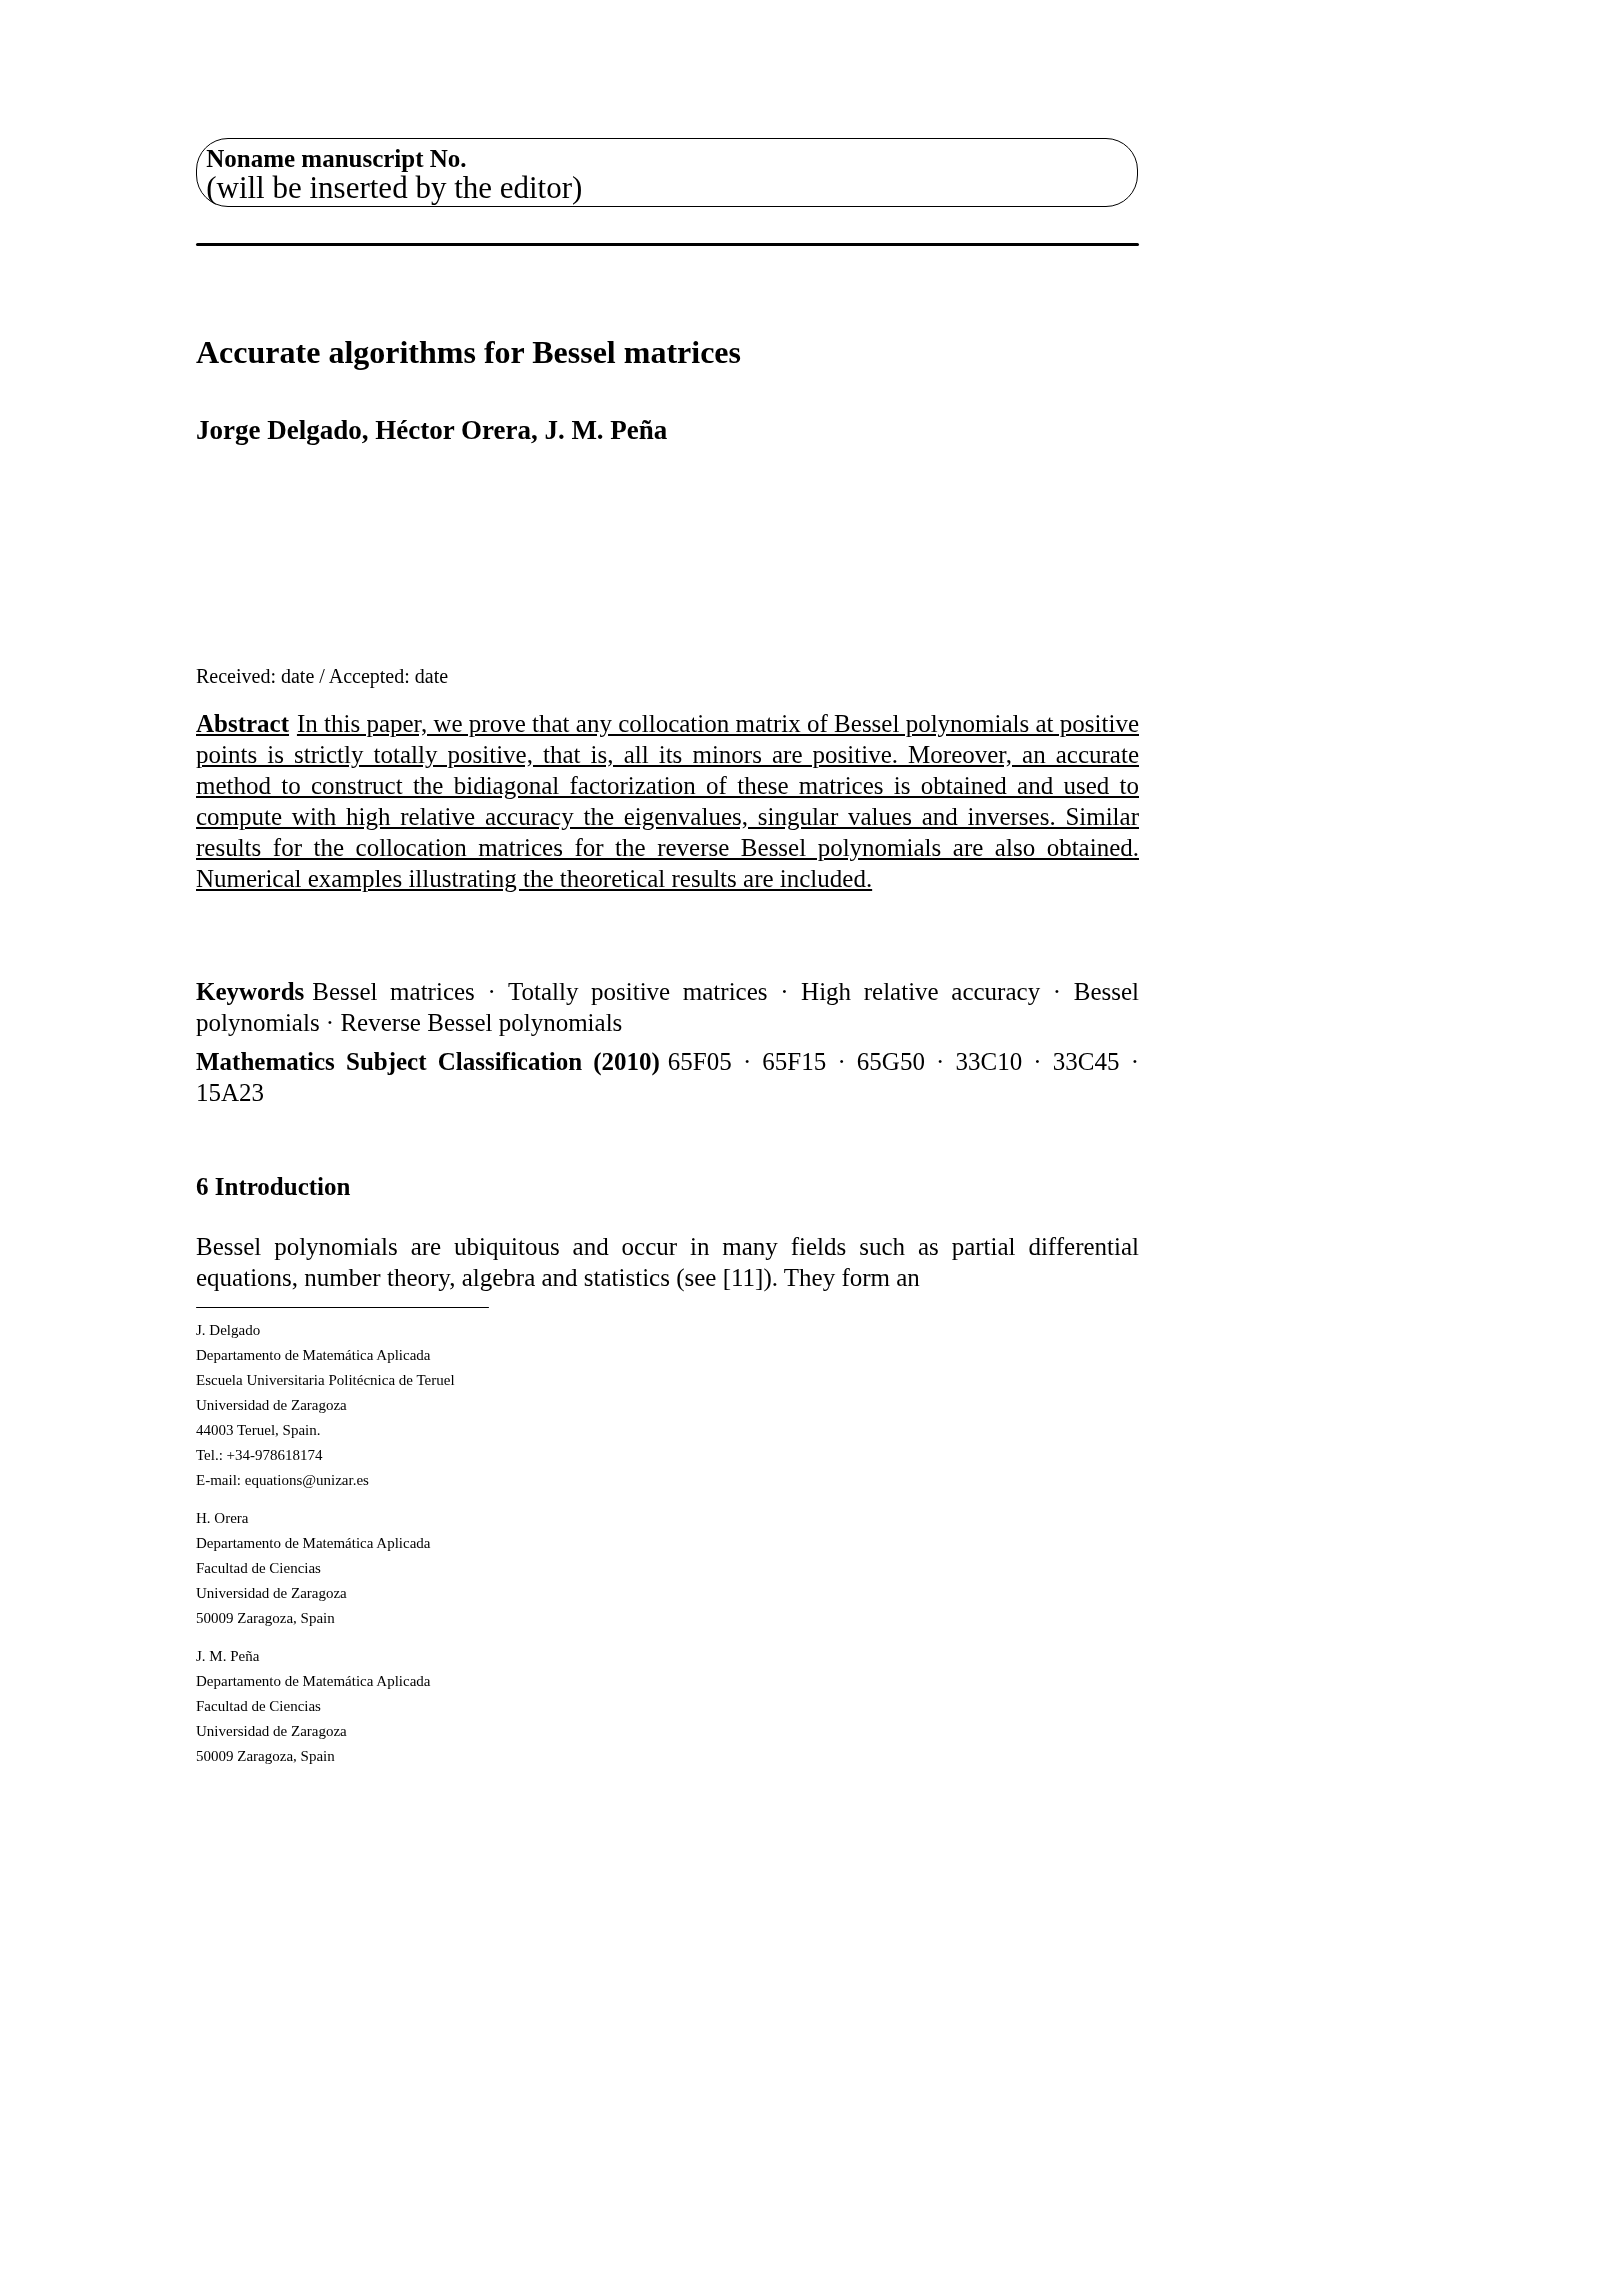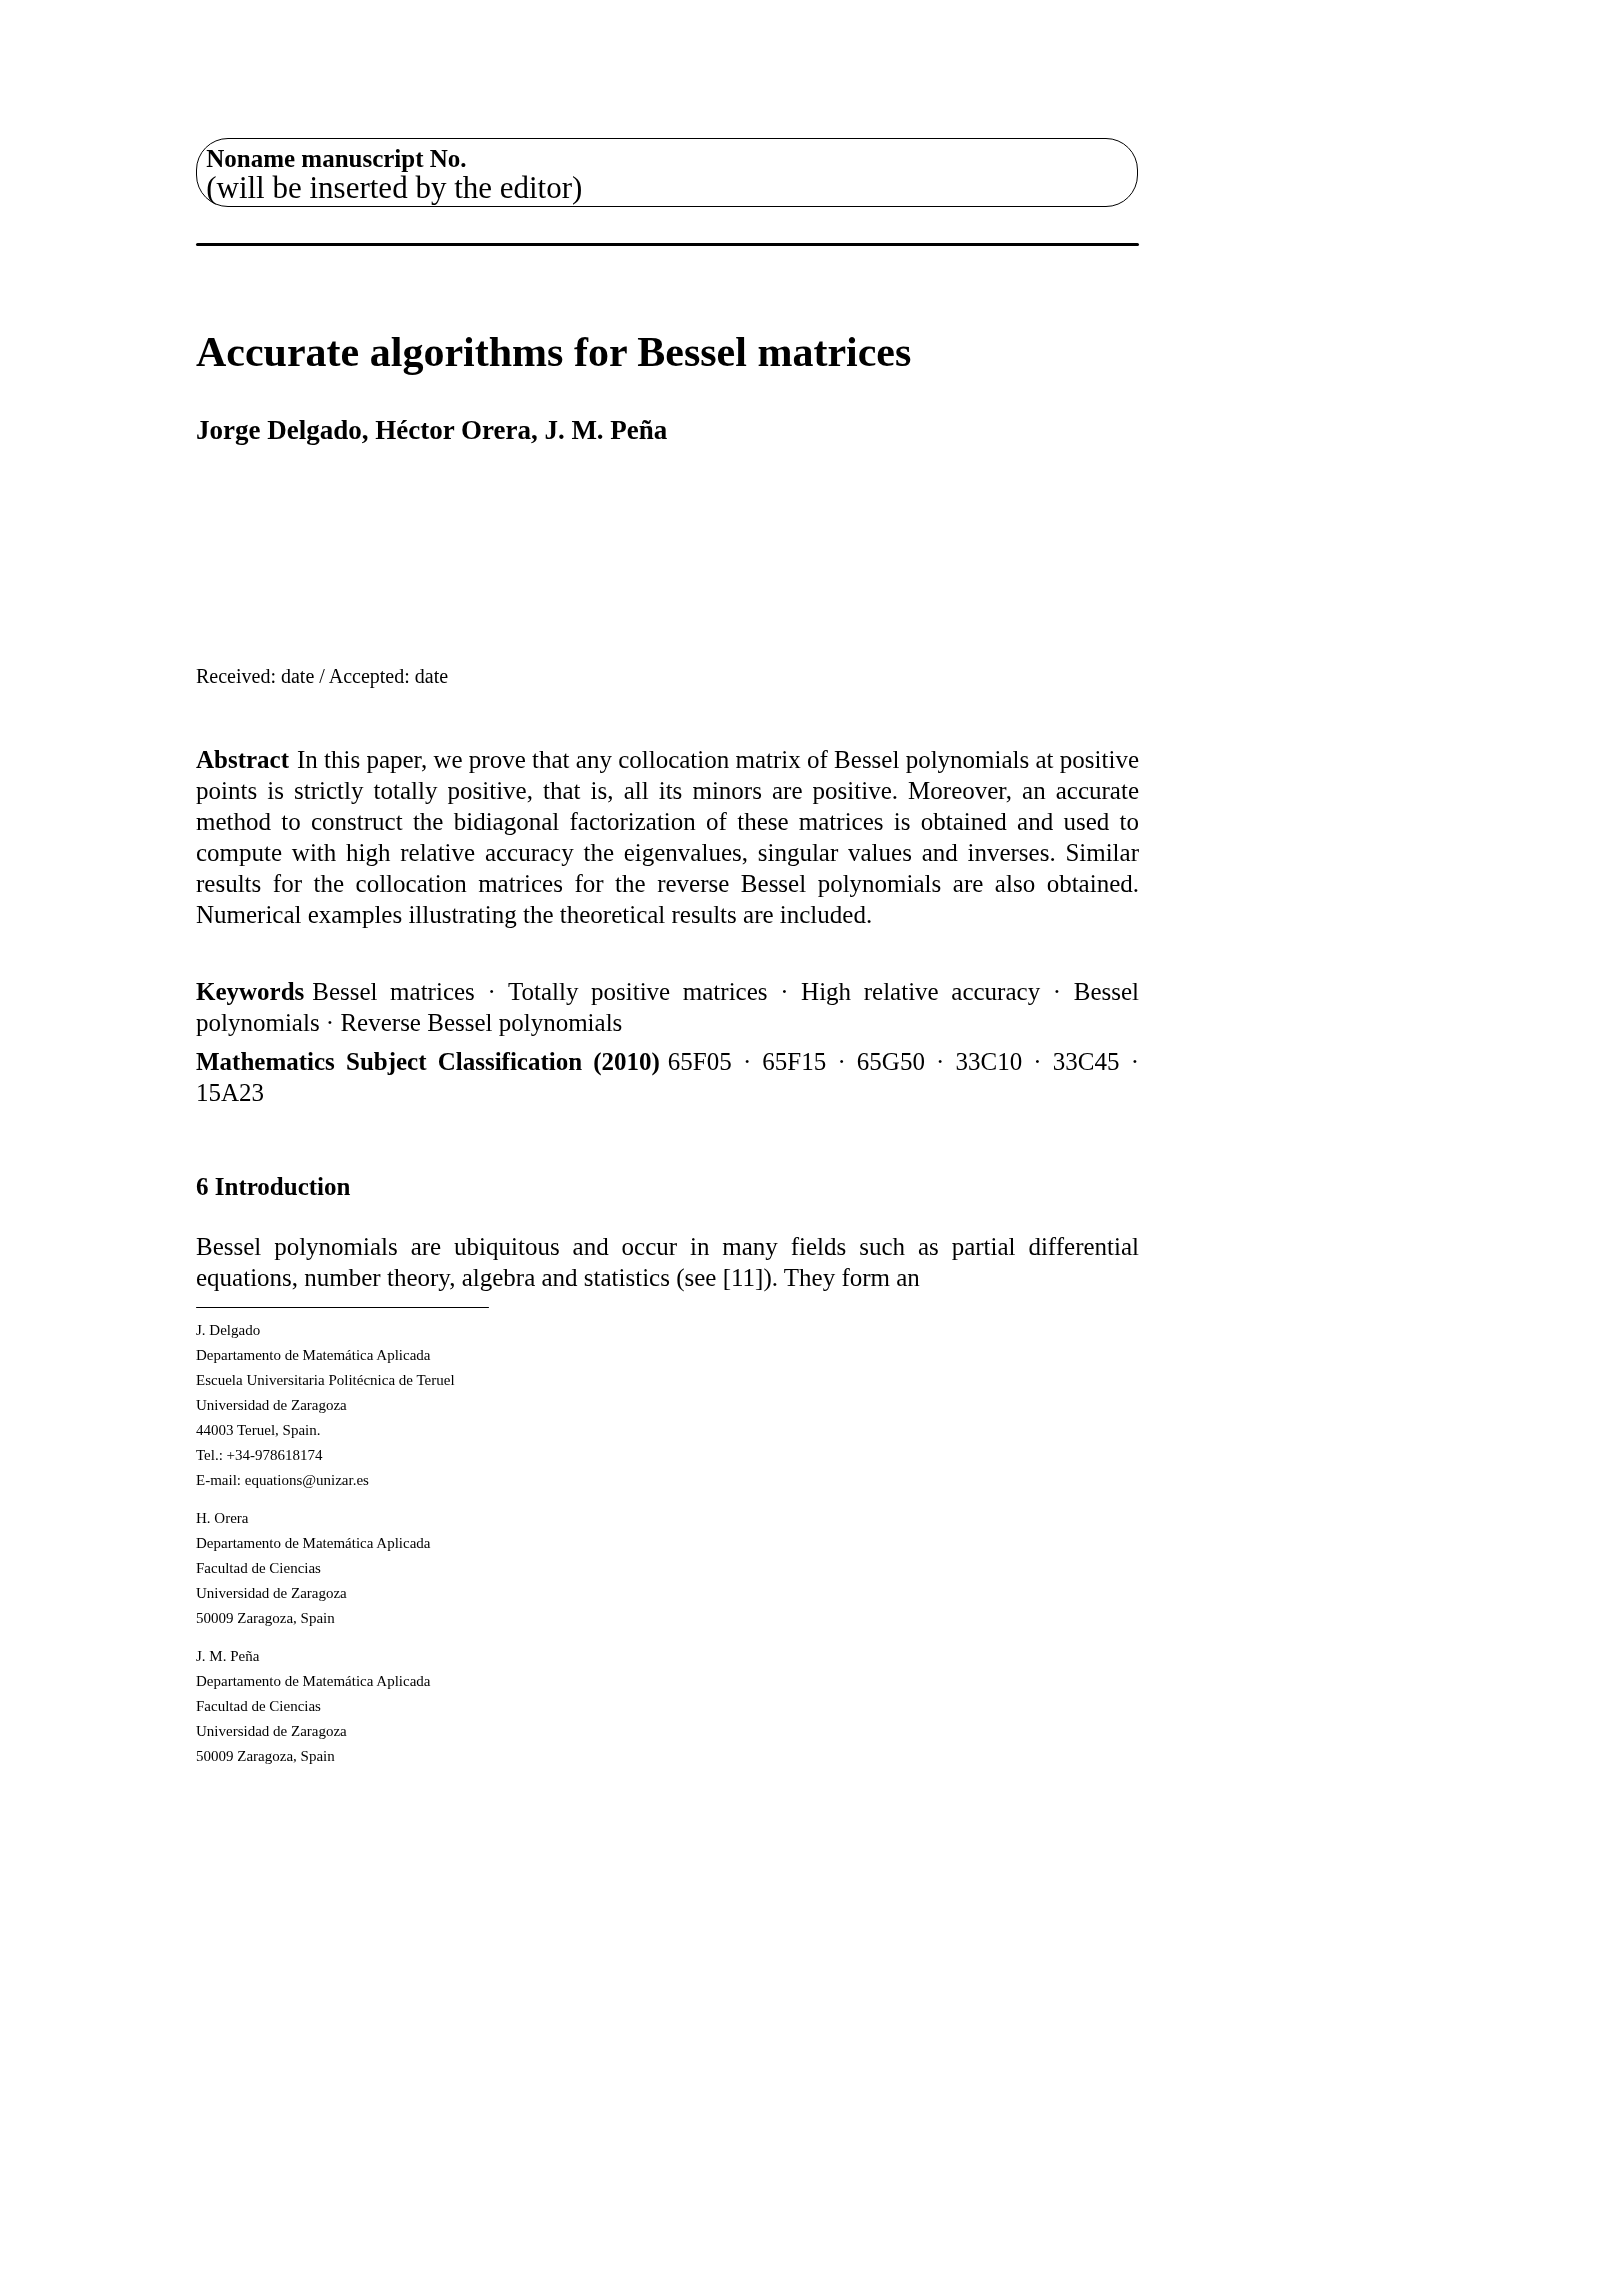--- a/index.html
+++ b/index.html
@@ -48,21 +48,21 @@
     left: 196px;
     top: 243px;
     width: 943px;
     height: 2.6px;
     background: #000;
   }
 
   .title {
     left: 196px;
     top: 333px;
-    font-size: 42px;
+    font-size: 32px;
     font-weight: bold;
     line-height: 39px;
     white-space: nowrap;
   }
 
   .authors {
     left: 196px;
     top: 416px;
     font-size: 27px;
     font-weight: bold;
@@ -82,21 +82,21 @@
     left: 196px;
     width: 943px;
     font-size: 25px;
     line-height: 31px;
     text-align: justify;
     text-align-last: left;
   }
   .block .lbl { font-weight: bold; }
   .block .gap { display: inline-block; width: 7.9px; }
 
-  .abstract { top: 744px; }
+  .abstract { top: 708px; text-decoration: underline; }
   .keywords { top: 976px; }
   .msc { top: 1046px; }
 
   .section-heading {
     left: 196px;
     top: 1172px;
     font-size: 25px;
     font-weight: bold;
     line-height: 29px;
     white-space: nowrap;

